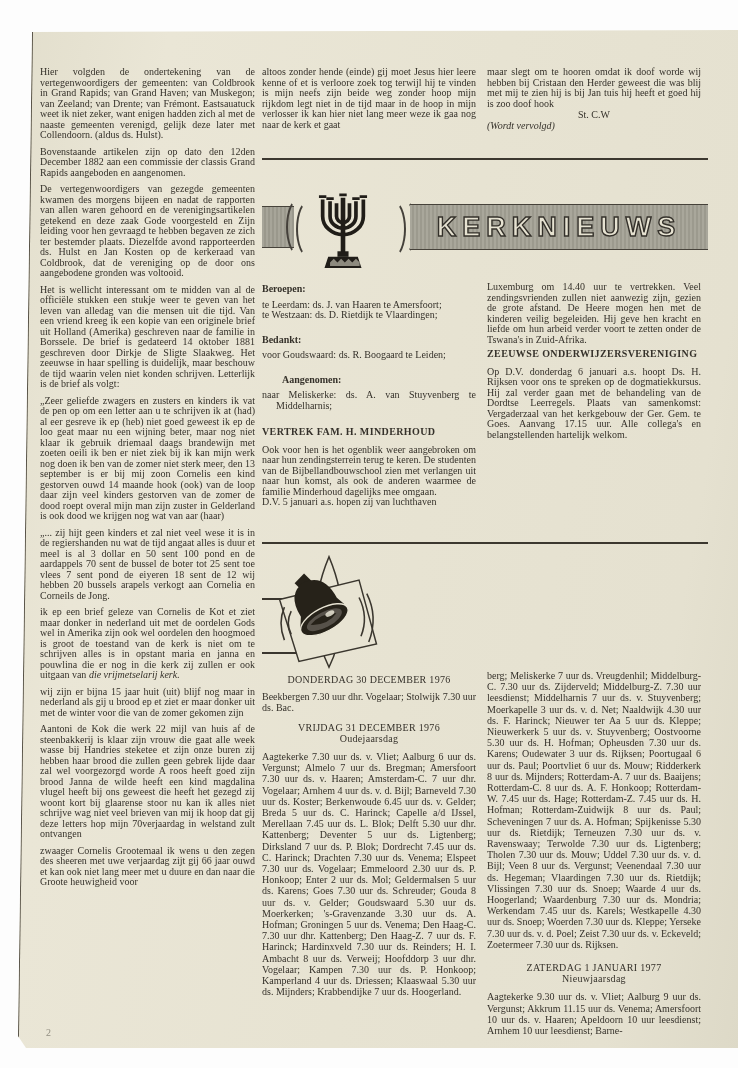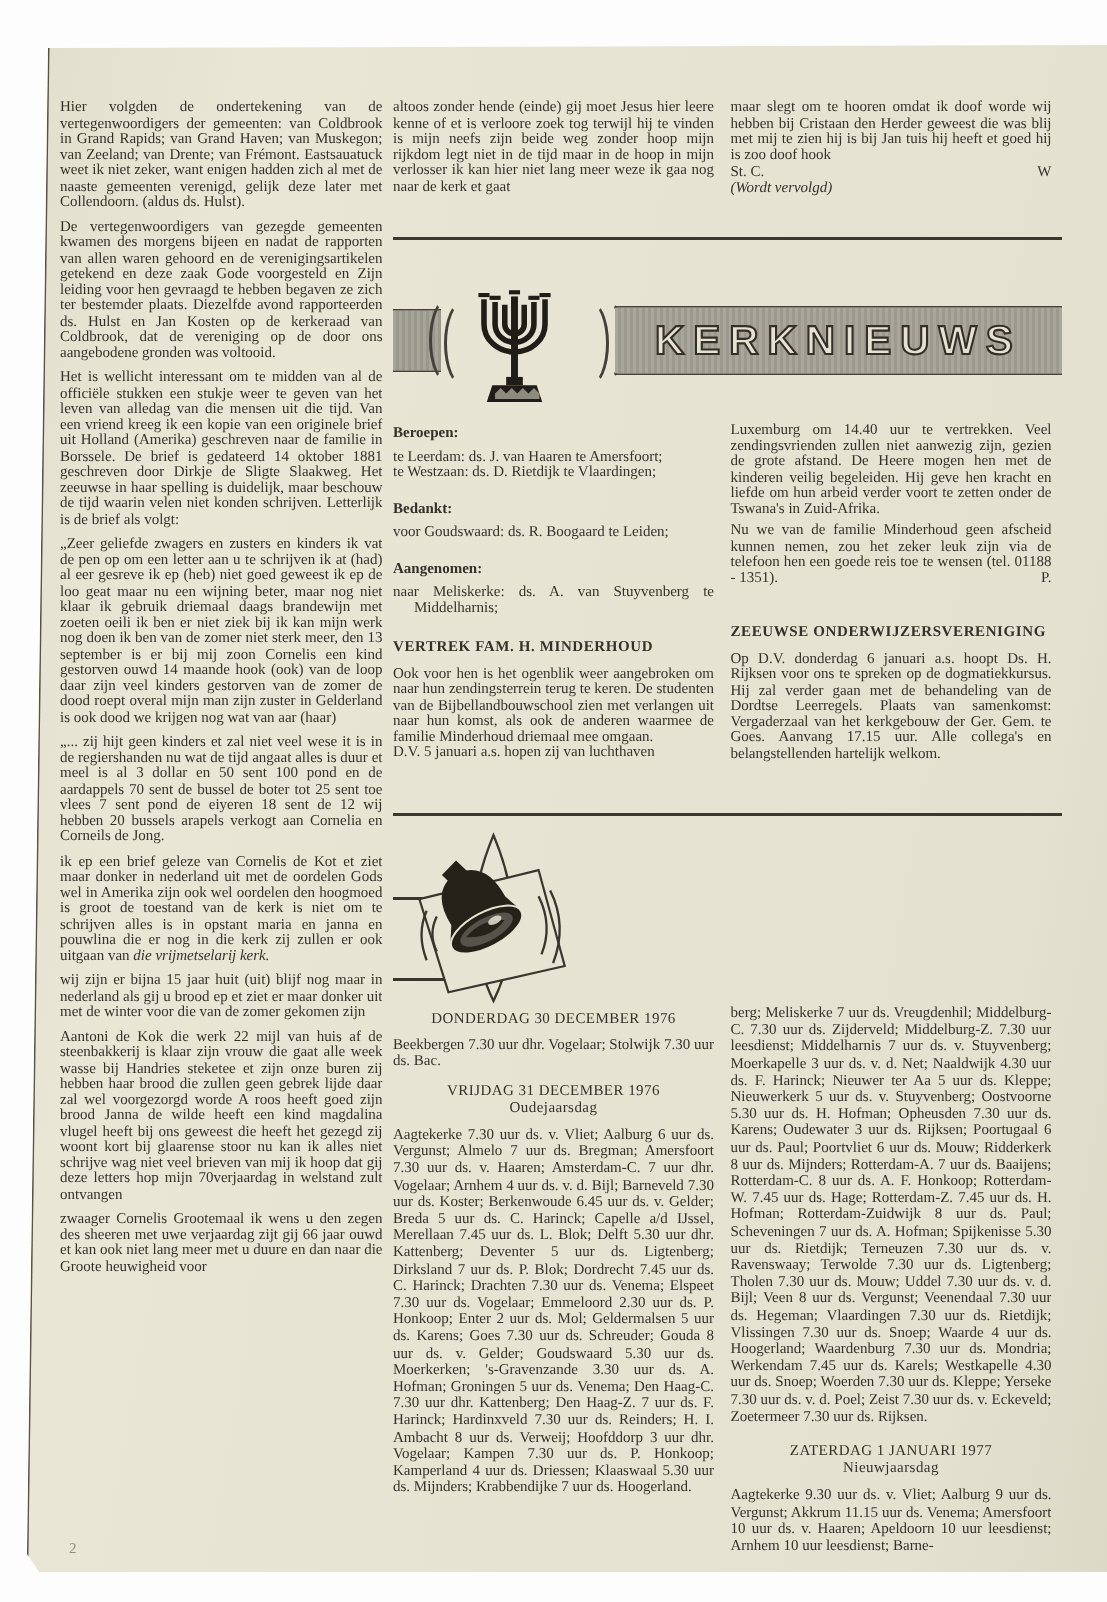--- a/index.html
+++ b/index.html
@@ -23,21 +23,21 @@
   .col{position:absolute;font-size:10px;line-height:10.5px;text-align:justify;color:#35312a;}
   .col p{margin:0 0 6px 0;}
   .sched{line-height:11.2px;}
   .sched p{margin:0;}
   .rule{position:absolute;height:1.5px;background:#3c382f;}
   .b{font-weight:bold;}
   .it{font-style:italic;}
   .caps-head{font-weight:bold;letter-spacing:.4px;margin:0 0 7px 0;}
   .center-head{font-weight:normal;text-align:center;letter-spacing:.3px;margin:0;}
   .hang{padding-left:14px;text-indent:-14px;}
-  .sig-row{display:flex;justify-content:space-between;margin-top:1px;}
+  .sig-row{display:flex;justify-content:center;margin-top:1px;}
   .rel{position:relative;}
   .p-sig{position:absolute;right:0;bottom:0;}
   
   .kn-banner{position:absolute;left:256px;top:158px;width:446px;height:86px;}
   .kn-block{position:absolute;left:0;top:18px;width:32px;height:40px;
     background:repeating-linear-gradient(90deg,#a7a599 0 2px,#9a988c 2px 4px);
     border-top:1.5px solid #46423a;border-bottom:1.5px solid #46423a;}
   .kn-bar{position:absolute;left:148px;top:16px;right:0;height:44px;
     background:repeating-linear-gradient(90deg,#a9a79b 0 2px,#9c9a8e 2px 4px);
     border-top:1.5px solid #46423a;border-bottom:1.5px solid #46423a;
@@ -62,20 +62,21 @@
   .pagenum{position:absolute;left:40px;top:997px;font-size:10px;color:rgba(70,66,56,.55);}
 </style>
 </head>
 <body>
 
 <div class="paper">
   <div class="left-edge"></div>
 
   <div class="col" style="left:34px;top:37px;width:215px;height:952px;overflow:hidden;">
     <p>Hier volgden de ondertekening van de vertegenwoordigers der gemeenten: van Coldbrook in Grand Rapids; van Grand Haven; van Muskegon; van Zeeland; van Drente; van Frémont. Eastsauatuck weet ik niet zeker, want enigen hadden zich al met de naaste gemeenten verenigd, gelijk deze later met Collendoorn. (aldus ds. Hulst).</p>
+    <p>Bovenstaande artikelen zijn op dato den 12den December 1882 aan een commissie der classis Grand Rapids aangeboden en aangenomen.</p>
     <p>De vertegenwoordigers van gezegde gemeenten kwamen des morgens bijeen en nadat de rapporten van allen waren gehoord en de verenigingsartikelen getekend en deze zaak Gode voorgesteld en Zijn leiding voor hen gevraagd te hebben begaven ze zich ter bestemder plaats. Diezelfde avond rapporteerden ds. Hulst en Jan Kosten op de kerkeraad van Coldbrook, dat de vereniging op de door ons aangebodene gronden was voltooid.</p>
     <p>Het is wellicht interessant om te midden van al de officiële stukken een stukje weer te geven van het leven van alledag van die mensen uit die tijd. Van een vriend kreeg ik een kopie van een originele brief uit Holland (Amerika) geschreven naar de familie in Borssele. De brief is gedateerd 14 oktober 1881 geschreven door Dirkje de Sligte Slaakweg. Het zeeuwse in haar spelling is duidelijk, maar beschouw de tijd waarin velen niet konden schrijven. Letterlijk is de brief als volgt:</p>
     <p>„Zeer geliefde zwagers en zusters en kinders ik vat de pen op om een letter aan u te schrijven ik at (had) al eer gesreve ik ep (heb) niet goed geweest ik ep de loo geat maar nu een wijning beter, maar nog niet klaar ik gebruik driemaal daags brandewijn met zoeten oeili ik ben er niet ziek bij ik kan mijn werk nog doen ik ben van de zomer niet sterk meer, den 13 september is er bij mij zoon Cornelis een kind gestorven ouwd 14 maande hook (ook) van de loop daar zijn veel kinders gestorven van de zomer de dood roept overal mijn man zijn zuster in Gelderland is ook dood we krijgen nog wat van aar (haar)</p>
     <p>„... zij hijt geen kinders et zal niet veel wese it is in de regiershanden nu wat de tijd angaat alles is duur et meel is al 3 dollar en 50 sent 100 pond en de aardappels 70 sent de bussel de boter tot 25 sent toe vlees 7 sent pond de eiyeren 18 sent de 12 wij hebben 20 bussels arapels verkogt aan Cornelia en Corneils de Jong.</p>
     <p><span>ik ep een brief geleze van Cornelis de Kot et ziet maar donker in nederland uit met de oordelen Gods wel in Amerika zijn ook wel oordelen den hoogmoed is groot de toestand van de kerk is niet om te schrijven alles is in opstant maria en janna en pouwlina die er nog in die kerk zij zullen er ook uitgaan van </span><span class="it">die vrijmetselarij kerk.</span></p>
     <p>wij zijn er bijna 15 jaar huit (uit) blijf nog maar in nederland als gij u brood ep et ziet er maar donker uit met de winter voor die van de zomer gekomen zijn</p>
     <p>Aantoni de Kok die werk 22 mijl van huis af de steenbakkerij is klaar zijn vrouw die gaat alle week wasse bij Handries steketee et zijn onze buren zij hebben haar brood die zullen geen gebrek lijde daar zal wel voorgezorgd worde A roos heeft goed zijn brood Janna de wilde heeft een kind magdalina vlugel heeft bij ons geweest die heeft het gezegd zij woont kort bij glaarense stoor nu kan ik alles niet schrijve wag niet veel brieven van mij ik hoop dat gij deze letters hop mijn 70verjaardag in welstand zult ontvangen</p>
     <p>zwaager Cornelis Grootemaal ik wens u den zegen des sheeren met uwe verjaardag zijt gij 66 jaar ouwd et kan ook niet lang meer met u duure en dan naar die Groote heuwigheid voor</p>
   </div>
 
@@ -121,33 +122,29 @@
       <span class="banner-title">KERKNIEUWS</span>
     </div>
   </div>
 
   <div class="col" style="left:256px;top:254px;width:214px;">
     <div class="b" style="margin-bottom:5px;">Beroepen:</div>
     <div class="hang">te Leerdam: ds. J. van Haaren te Amersfoort;</div>
     <div class="hang" style="margin-bottom:14px;">te Westzaan: ds. D. Rietdijk te Vlaardingen;</div>
     <div class="b" style="margin-bottom:5px;">Bedankt:</div>
     <div class="hang" style="margin-bottom:14px;">voor Goudswaard: ds. R. Boogaard te Leiden;</div>
-    <div class="b" style="margin-bottom:5px;">Aangenomen:</div>
+    <div class="b" style="margin-bottom:5px;margin-left:20px;">Aangenomen:</div>
     <div class="hang" style="margin-bottom:16px;">naar Meliskerke: ds. A. van Stuyvenberg te Middelharnis;</div>
     <div class="caps-head">VERTREK FAM. H. MINDERHOUD</div>
-    <p style="margin-bottom:0;">Ook voor hen is het ogenblik weer aangebroken om naar hun zendingsterrein terug te keren. De studenten van de Bijbellandbouwschool zien met verlangen uit naar hun komst, als ook de anderen waarmee de familie Minderhoud driemaal mee omgaan.</p>
+    <p style="margin-bottom:0;">Ook voor hen is het ogenblik weer aangebroken om naar hun zendingsterrein terug te keren. De studenten van de Bijbellandbouwschool zien met verlangen uit naar hun komst, als ook de anderen waarmee de familie Minderhoud dagelijks mee omgaan.</p>
     <p>D.V. 5 januari a.s. hopen zij van luchthaven</p>
   </div>
 
   <div class="col" style="left:481px;top:252px;width:214px;">
     <p style="margin-bottom:4px;">Luxemburg om 14.40 uur te vertrekken. Veel zendingsvrienden zullen niet aanwezig zijn, gezien de grote afstand. De Heere mogen hen met de kinderen veilig begeleiden. Hij geve hen kracht en liefde om hun arbeid verder voort te zetten onder de Tswana's in Zuid-Afrika.</p>
-    <p class="rel" style="margin-bottom:26px;">
-      <span>Nu we van de familie Minderhoud geen afscheid kunnen nemen, zou het zeker leuk zijn via de telefoon hen een goede reis toe te wensen (tel. 01188 - 1351).</span>
-      <span class="p-sig">P.</span>
-    </p>
     <div class="caps-head">ZEEUWSE ONDERWIJZERSVERENIGING</div>
     <p>Op D.V. donderdag 6 januari a.s. hoopt Ds. H. Rijksen voor ons te spreken op de dogmatiekkursus. Hij zal verder gaan met de behandeling van de Dordtse Leerregels. Plaats van samenkomst: Vergaderzaal van het kerkgebouw der Ger. Gem. te Goes. Aanvang 17.15 uur. Alle collega's en belangstellenden hartelijk welkom.</p>
   </div>
 
   <div class="rule" style="left:256px;top:512px;width:446px;"></div>
 
   <div class="pb-banner">
     <div class="pb-line" style="top:44px;"></div>
     <div class="pb-line" style="top:98px;"></div>
     <svg class="bell" width="126" height="118" viewBox="0 0 130 120">

